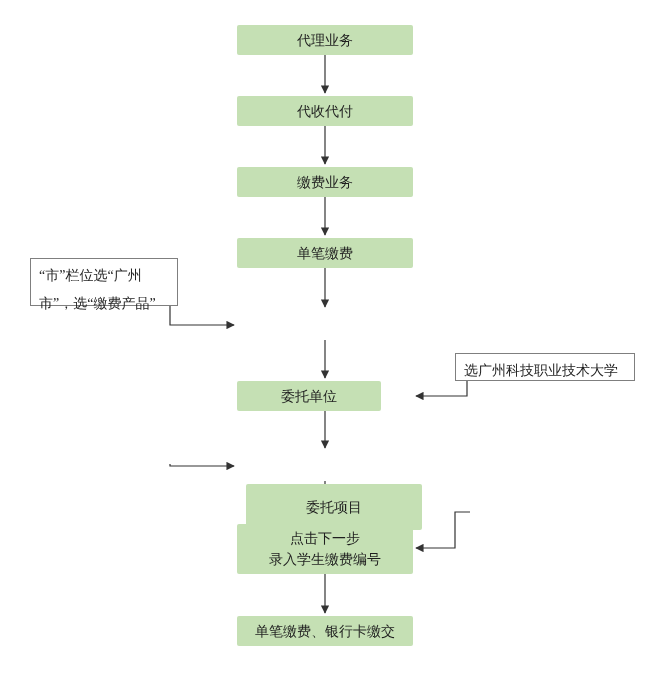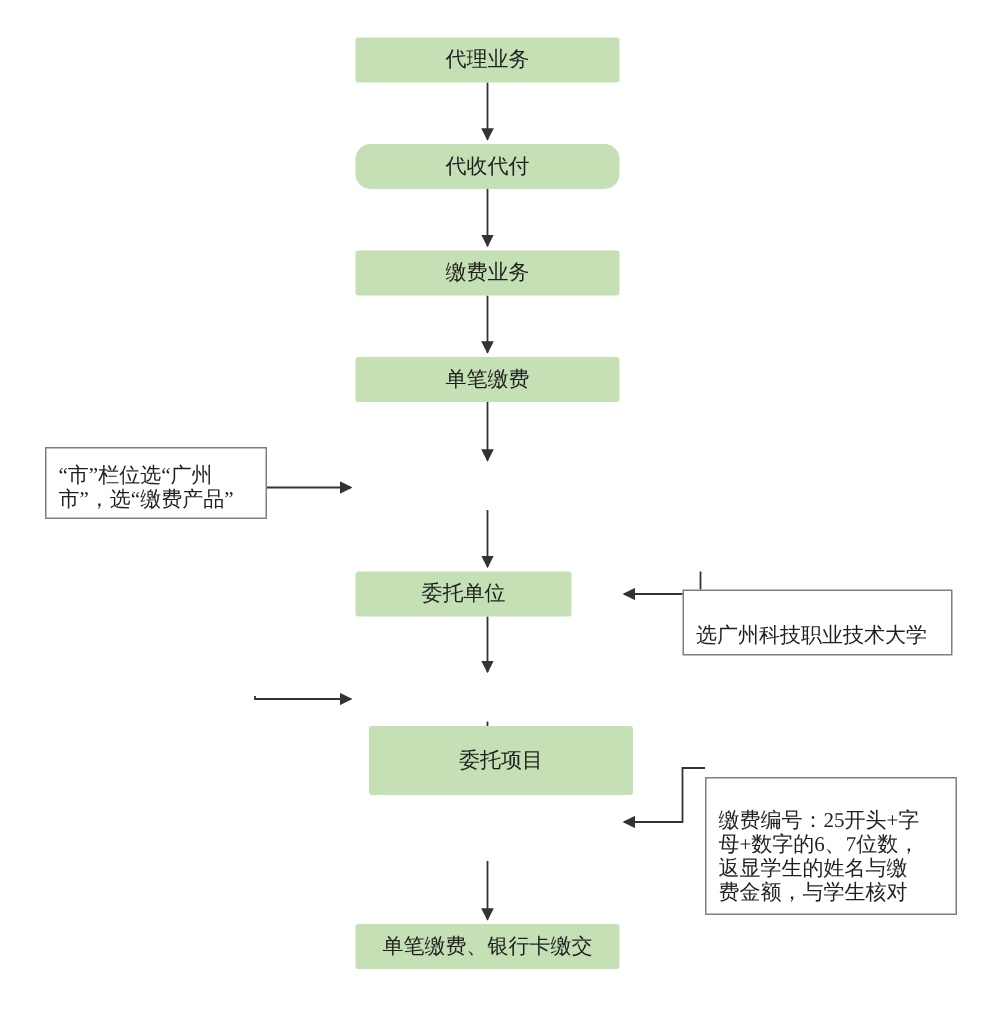--- a/index.html
+++ b/index.html
@@ -44,26 +44,25 @@
     border-radius: 2px;
     white-space: pre-line;
   }
   .annotation {
     position: absolute;
     box-sizing: border-box;
     background: var(--annotation-bg);
     border: 1px solid var(--annotation-border);
     color: var(--node-text);
     font-size: 14px;
-    line-height: 16px;
+    line-height: 28px;
     padding: 3px 8px;
     white-space: pre-line;
     display: flex;
-    align-items: flex-end;
-    margin-top: 40px;
+    align-items: flex-start;
   }
   .ann-tall { padding-top: 5px; padding-bottom: 5px; }
 </style>
 </head>
 <body>
 
 <div class="canvas">
 
   <svg class="arrows" width="662" height="673" viewBox="0 0 662 673">
     <defs>
@@ -84,46 +83,44 @@
       <path d="M170 306 V325 H234" marker-end="url(#arrow)"></path>
       <path d="M467 381 V396 H416" marker-end="url(#arrow)"></path>
       <path d="M170 464 V466 H234" marker-end="url(#arrow)"></path>
       <path d="M470 512 H455 V548 H416" marker-end="url(#arrow)"></path>
     </g>
   </svg>
 
   <div class="node" style="left:237px; top:25px;  width:176px; height:30px;">
     <span>代理业务</span>
   </div>
-  <div class="node" style="left:237px; top:96px;  width:176px; height:30px;border-radius:10px;">
+  <div class="node" style="left:237px; top:96px;  width:176px; height:30px;">
     <span>代收代付</span>
   </div>
   <div class="node" style="left:237px; top:167px; width:176px; height:30px;">
     <span>缴费业务</span>
   </div>
   <div class="node" style="left:237px; top:238px; width:176px; height:30px;">
     <span>单笔缴费</span>
   </div>
   <div class="node" style="left:237px; top:381px; width:144px; height:30px;">
     <span>委托单位</span>
   </div>
   <div class="node" style="left:246px; top:451px; width:176px; height:46px;margin-top:33px;">
     <span>委托项目</span>
   </div>
+  <div class="node" style="left:237px; top:524px; width:176px; height:50px;">
+    <span>点击下一步
+录入学生缴费编号</span>
+  </div>
   <div class="node" style="left:237px; top:616px; width:176px; height:30px;">
     <span>单笔缴费、银行卡缴交</span>
   </div>
 
   <div class="annotation" style="left:30px; top:258px; width:148px; height:48px;">
     <span>“市”栏位选“广州
 市”，选“缴费产品”</span>
   </div>
-  <div class="annotation" style="left:455px; top:353px; width:180px; height:44px;">
+  <div class="annotation" style="left:455px; top:353px; width:180px; height:28px;">
     <span>选广州科技职业技术大学</span>
-  </div>
-  <div class="annotation ann-tall" style="left:470px; top:478px; width:168px; height:92px;">
-    <span>缴费编号：25开头+字
-母+数字的6、7位数，
-返显学生的姓名与缴
-费金额，与学生核对</span>
   </div>
 
 </div>
 
 </body></html>

